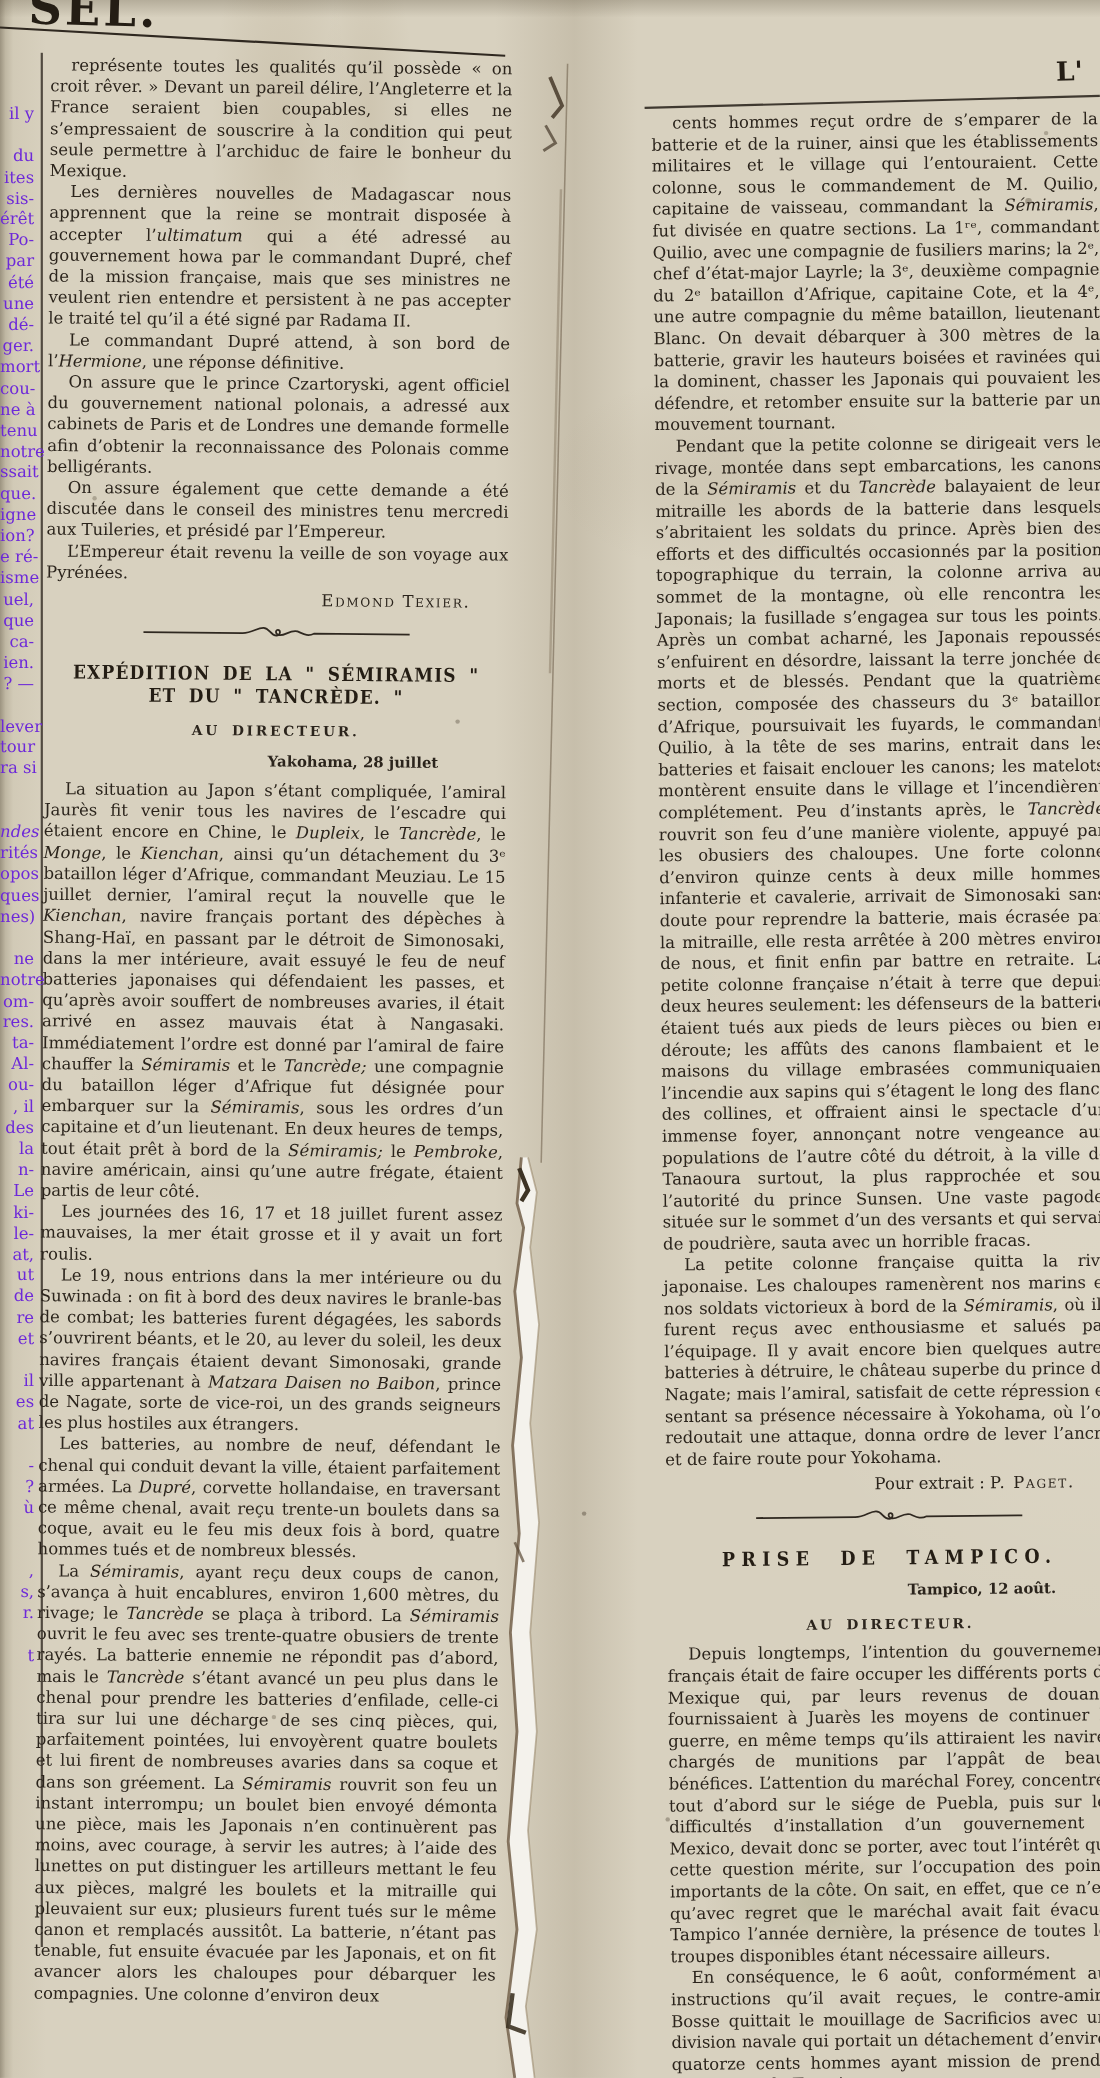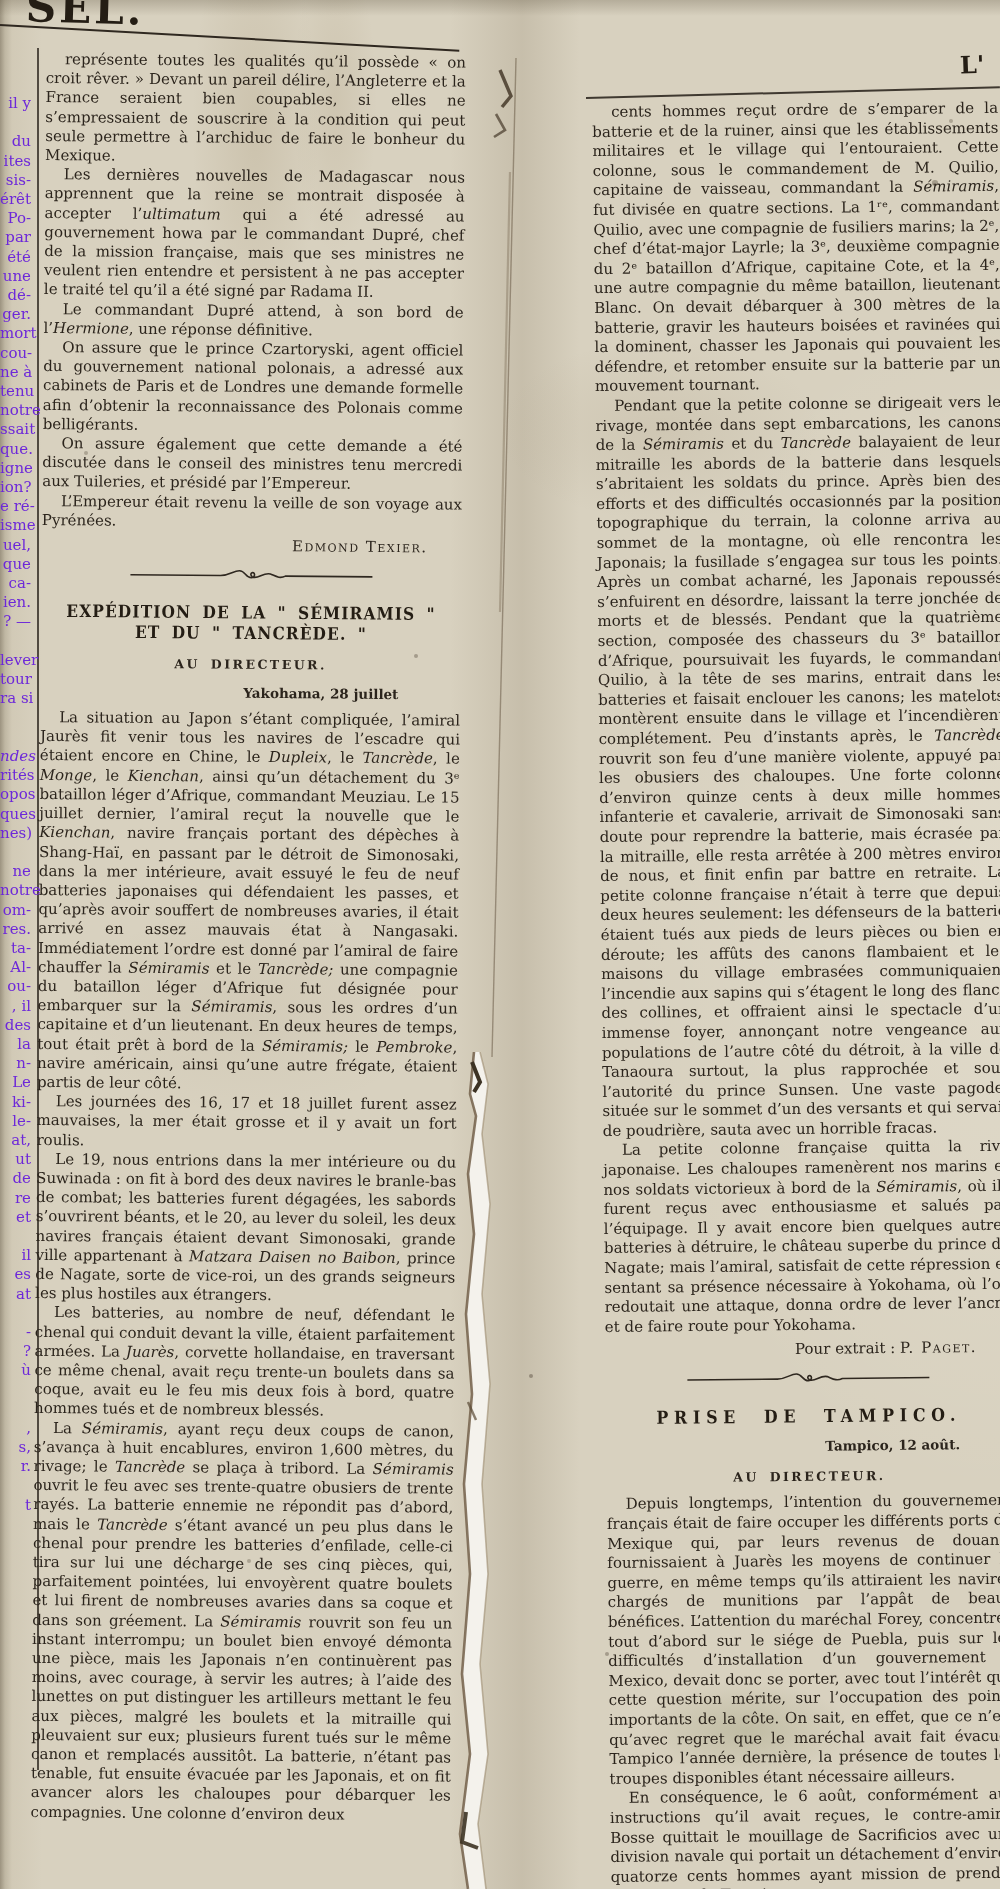--- a/index.html
+++ b/index.html
@@ -204,21 +204,21 @@
   </svg>
 
   <div class="art-title">EXPÉDITION DE LA " SÉMIRAMIS " ET DU " TANCRÈDE. "</div>
   <div class="art-recipient">AU DIRECTEUR.</div>
   <div class="art-dateline">Yakohama, 28 juillet</div>
 
   <div class="body-start">
       <p class="article-paragraph">La situation au Japon s’étant compliquée, l’amiral Jaurès fit venir tous les navires de l’escadre qui étaient encore en Chine, le <i>Dupleix</i>, le <i>Tancrède</i>, le <i>Monge</i>, le <i>Kienchan</i>, ainsi qu’un détachement du 3ᵉ bataillon léger d’Afrique, commandant Meuziau. Le 15 juillet dernier, l’amiral reçut la nouvelle que le <i>Kienchan</i>, navire français portant des dépèches à Shang-Haï, en passant par le détroit de Simonosaki, dans la mer intérieure, avait essuyé le feu de neuf batteries japonaises qui défendaient les passes, et qu’après avoir souffert de nombreuses avaries, il était arrivé en assez mauvais état à Nangasaki. Immédiatement l’ordre est donné par l’amiral de faire chauffer la <i>Sémiramis</i> et le <i>Tancrède;</i> une compagnie du bataillon léger d’Afrique fut désignée pour embarquer sur la <i>Sémiramis</i>, sous les ordres d’un capitaine et d’un lieutenant. En deux heures de temps, tout était prêt à bord de la <i>Sémiramis;</i> le <i>Pembroke</i>, navire américain, ainsi qu’une autre frégate, étaient partis de leur côté.</p>
       <p class="article-paragraph">Les journées des 16, 17 et 18 juillet furent assez mauvaises, la mer était grosse et il y avait un fort roulis.</p>
       <p class="article-paragraph">Le 19, nous entrions dans la mer intérieure ou du Suwinada : on fit à bord des deux navires le branle-bas de combat; les batteries furent dégagées, les sabords s’ouvrirent béants, et le 20, au lever du soleil, les deux navires français étaient devant Simonosaki, grande ville appartenant à <i>Matzara Daisen no Baibon</i>, prince de Nagate, sorte de vice-roi, un des grands seigneurs les plus hostiles aux étrangers.</p>
-      <p class="article-paragraph">Les batteries, au nombre de neuf, défendant le chenal qui conduit devant la ville, étaient parfaitement armées. La <i>Juarès</i>, corvette hollandaise, en traversant ce même chenal, avait reçu trente-un boulets dans sa coque, avait eu le feu mis deux fois à bord, quatre hommes tués et de nombreux blessés.</p>
+      <p class="article-paragraph">Les batteries, au nombre de neuf, défendant le chenal qui conduit devant la ville, étaient parfaitement armées. La <i>Dupré</i>, corvette hollandaise, en traversant ce même chenal, avait reçu trente-un boulets dans sa coque, avait eu le feu mis deux fois à bord, quatre hommes tués et de nombreux blessés.</p>
       <p class="article-paragraph">La <i>Sémiramis</i>, ayant reçu deux coups de canon, s’avança à huit encablures, environ 1,600 mètres, du rivage; le <i>Tancrède</i> se plaça à tribord. La <i>Sémiramis</i> ouvrit le feu avec ses trente-quatre obusiers de trente rayés. La batterie ennemie ne répondit pas d’abord, mais le <i>Tancrède</i> s’étant avancé un peu plus dans le chenal pour prendre les batteries d’enfilade, celle-ci tira sur lui une décharge de ses cinq pièces, qui, parfaitement pointées, lui envoyèrent quatre boulets et lui firent de nombreuses avaries dans sa coque et dans son gréement. La <i>Sémiramis</i> rouvrit son feu un instant interrompu; un boulet bien envoyé démonta une pièce, mais les Japonais n’en continuèrent pas moins, avec courage, à servir les autres; à l’aide des lunettes on put distinguer les artilleurs mettant le feu aux pièces, malgré les boulets et la mitraille qui pleuvaient sur eux; plusieurs furent tués sur le même canon et remplacés aussitôt. La batterie, n’étant pas tenable, fut ensuite évacuée par les Japonais, et on fit avancer alors les chaloupes pour débarquer les compagnies. Une colonne d’environ deux</p>
     </div>
 </div>
 
 <div class="col col-right">
   <div>
       <p class="article-paragraph">cents hommes reçut ordre de s’emparer de la batterie et de la ruiner, ainsi que les établissements militaires et le village qui l’entouraient. Cette colonne, sous le commandement de M. Quilio, capitaine de vaisseau, commandant la <i>Sémiramis</i>, fut divisée en quatre sections. La 1ʳᵉ, commandant Quilio, avec une compagnie de fusiliers marins; la 2ᵉ, chef d’état-major Layrle; la 3ᵉ, deuxième compagnie du 2ᵉ bataillon d’Afrique, capitaine Cote, et la 4ᵉ, une autre compagnie du même bataillon, lieutenant Blanc. On devait débarquer à 300 mètres de la batterie, gravir les hauteurs boisées et ravinées qui la dominent, chasser les Japonais qui pouvaient les défendre, et retomber ensuite sur la batterie par un mouvement tournant.</p>
       <p class="article-paragraph">Pendant que la petite colonne se dirigeait vers le rivage, montée dans sept embarcations, les canons de la <i>Sémiramis</i> et du <i>Tancrède</i> balayaient de leur mitraille les abords de la batterie dans lesquels s’abritaient les soldats du prince. Après bien des efforts et des difficultés occasionnés par la position topographique du terrain, la colonne arriva au sommet de la montagne, où elle rencontra les Japonais; la fusillade s’engagea sur tous les points. Après un combat acharné, les Japonais repoussés s’enfuirent en désordre, laissant la terre jonchée de morts et de blessés. Pendant que la quatrième section, composée des chasseurs du 3ᵉ bataillon d’Afrique, poursuivait les fuyards, le commandant Quilio, à la tête de ses marins, entrait dans les batteries et faisait enclouer les canons; les matelots montèrent ensuite dans le village et l’incendièrent complétement. Peu d’instants après, le <i>Tancrède</i> rouvrit son feu d’une manière violente, appuyé par les obusiers des chaloupes. Une forte colonne d’environ quinze cents à deux mille hommes, infanterie et cavalerie, arrivait de Simonosaki sans doute pour reprendre la batterie, mais écrasée par la mitraille, elle resta arrêtée à 200 mètres environ de nous, et finit enfin par battre en retraite. La petite colonne française n’était à terre que depuis deux heures seulement: les défenseurs de la batterie étaient tués aux pieds de leurs pièces ou bien en déroute; les affûts des canons flambaient et les maisons du village embrasées communiquaient l’incendie aux sapins qui s’étagent le long des flancs des collines, et offraient ainsi le spectacle d’un immense foyer, annonçant notre vengeance aux populations de l’autre côté du détroit, à la ville de Tanaoura surtout, la plus rapprochée et sous l’autorité du prince Sunsen. Une vaste pagode, située sur le sommet d’un des versants et qui servait de poudrière, sauta avec un horrible fracas.</p>
       <p class="article-paragraph">La petite colonne française quitta la rive japonaise. Les chaloupes ramenèrent nos marins et nos soldats victorieux à bord de la <i>Sémiramis</i>, où ils furent reçus avec enthousiasme et salués par l’équipage. Il y avait encore bien quelques autres batteries à détruire, le château superbe du prince de Nagate; mais l’amiral, satisfait de cette répression et sentant sa présence nécessaire à Yokohama, où l’on redoutait une attaque, donna ordre de lever l’ancre et de faire route pour Yokohama.</p>
     </div>

